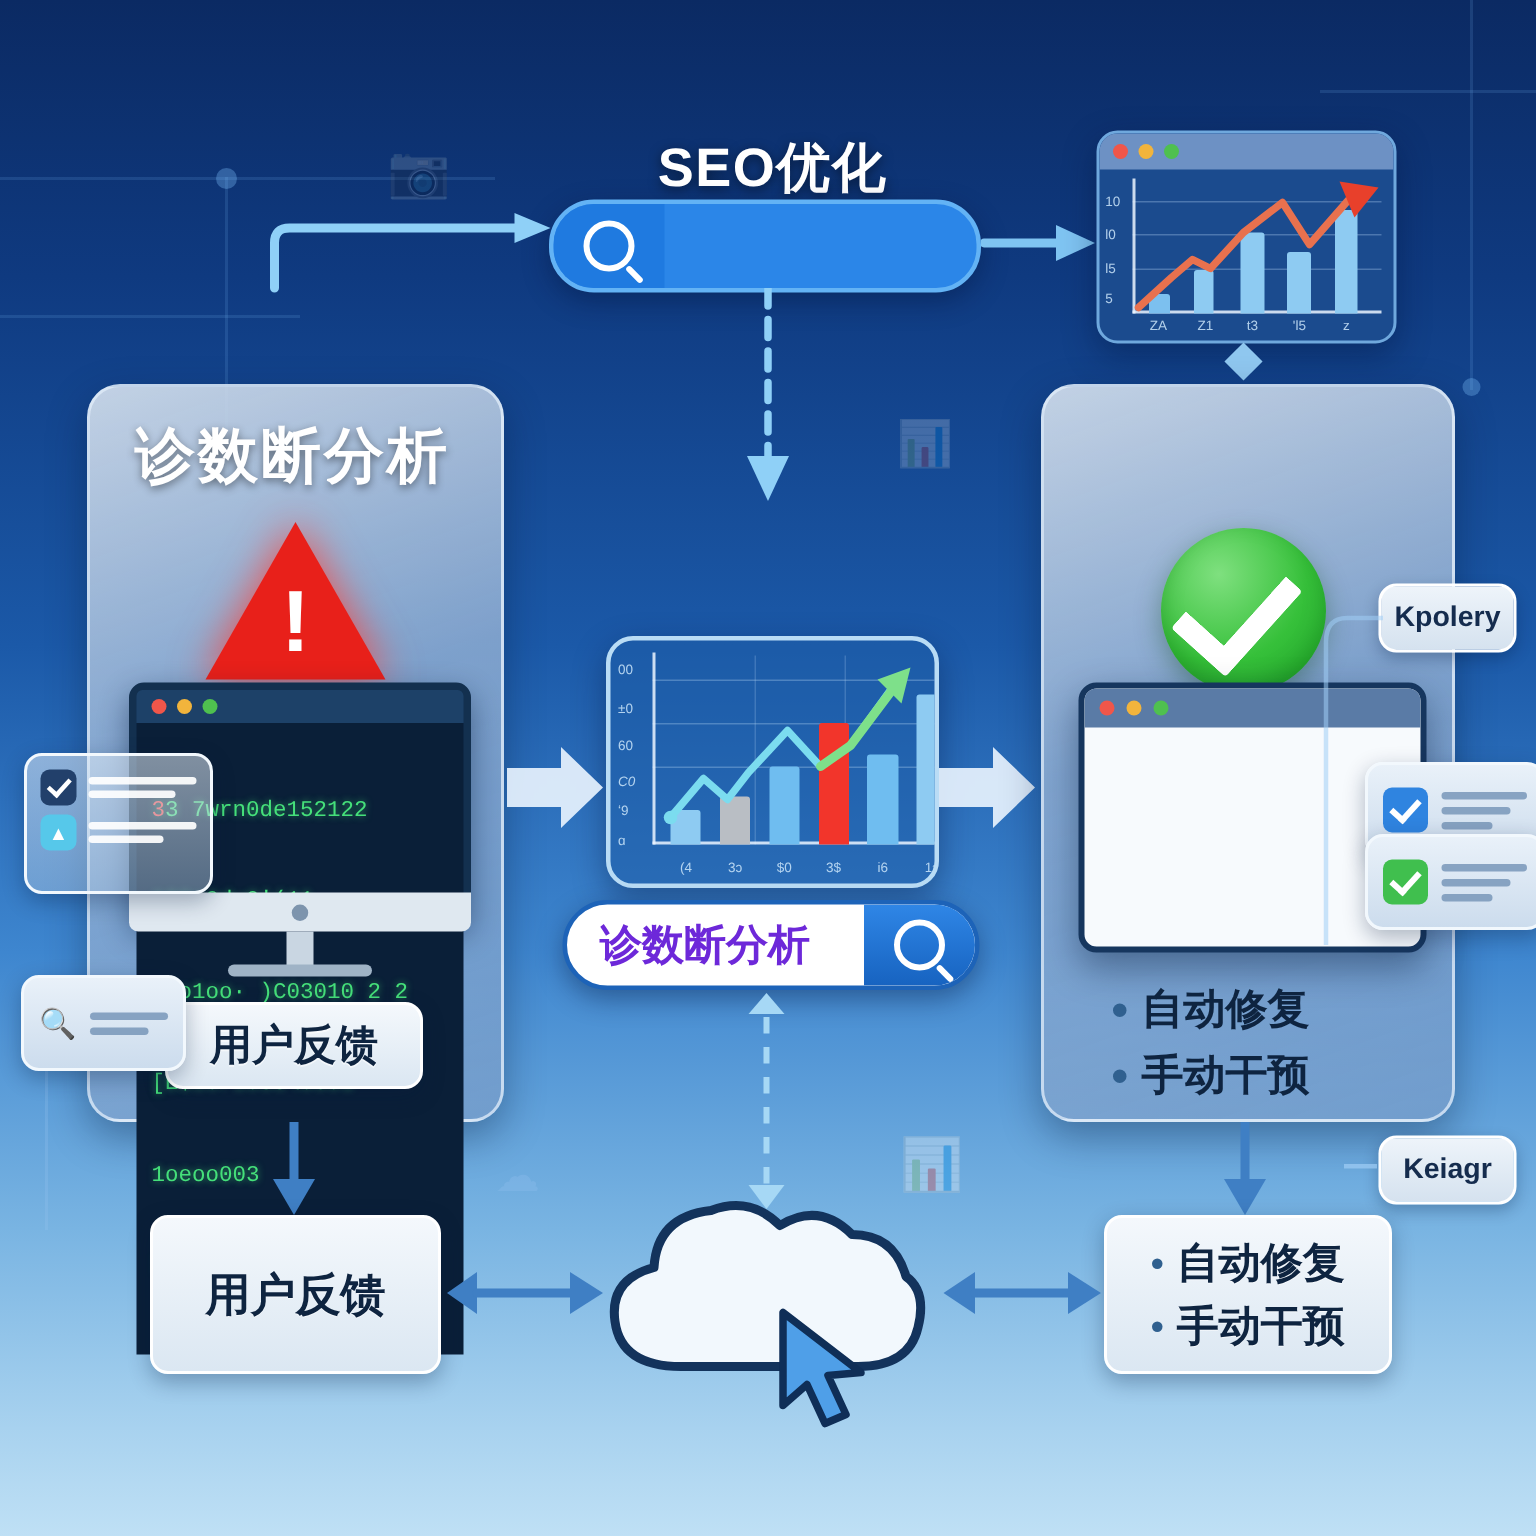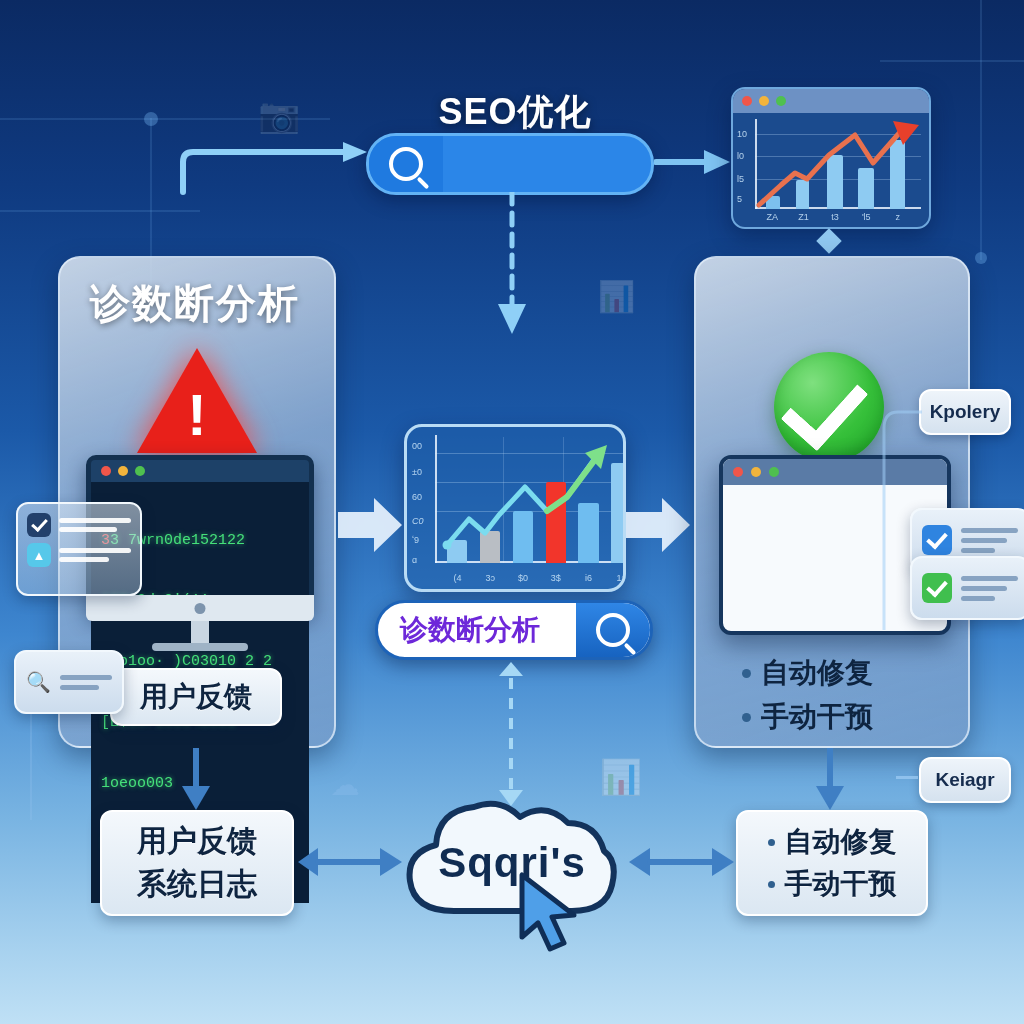--- a/index.html
+++ b/index.html
@@ -653,41 +653,39 @@
     <line x1="18" y1="0" x2="18" y2="40" stroke="#3f7fc4" stroke-width="6" stroke-linecap="round"></line>
     <polygon points="4,38 32,38 18,62" fill="#3f7fc4"></polygon>
   </svg>
   <svg class="thin-arrow" style="left:812px;top:748px;" width="36" height="66" viewBox="0 0 36 66">
     <line x1="18" y1="0" x2="18" y2="40" stroke="#3f7fc4" stroke-width="6" stroke-linecap="round"></line>
     <polygon points="4,38 32,38 18,62" fill="#3f7fc4"></polygon>
   </svg>
 
   <div class="pill" style="left:100px;top:810px;width:190px;height:102px;flex-direction:column;gap:2px;">
     <div style="font-size:30px;">用户反馈</div>
-    <div style="font-size:30px;">系统日志</div>
   </div>
 
   <div class="pill" style="left:736px;top:810px;width:188px;height:102px;">
     <ul class="bul-list" style="gap:4px;">
       <li style="font-size:28px;margin-bottom:4px;">
         <span class="bul-dot" style="width:7px;height:7px;"></span>
         <span>自动修复</span>
       </li>
       <li style="font-size:28px;">
         <span class="bul-dot" style="width:7px;height:7px;"></span>
         <span>手动干预</span>
       </li>
     </ul>
   </div>
 
   <div class="cloud-wrap" style="left:396px;top:793px;width:232px;height:132px;">
     <svg width="232" height="132" viewBox="0 0 232 132">
       <path d="M58,118 Q18,118 14,88 Q10,60 40,52 Q42,18 78,14 Q104,4 124,24 Q150,8 172,30 Q200,30 208,58 Q222,68 216,92 Q210,118 176,118 Z" fill="#f2f8fd" stroke="#13335c" stroke-width="6" stroke-linejoin="round"></path>
     </svg>
-    <div class="cloud-label">Sqqri's</div>
     <svg class="cursor" width="74" height="84" viewBox="0 0 74 84">
       <path d="M8,4 L8,66 L24,52 L36,78 L50,72 L38,46 L60,44 Z" fill="#4f9fe8" stroke="#0f2e57" stroke-width="5" stroke-linejoin="round"></path>
     </svg>
   </div>
 
   <svg class="thin-arrow" style="left:296px;top:840px;" width="108" height="44" viewBox="0 0 108 44">
     <polygon points="22,8 22,36 2,22" fill="#3f7fc4"></polygon>
     <line x1="22" y1="22" x2="86" y2="22" stroke="#3f7fc4" stroke-width="6" stroke-linecap="round"></line>
     <polygon points="84,8 84,36 106,22" fill="#3f7fc4"></polygon>
   </svg>

